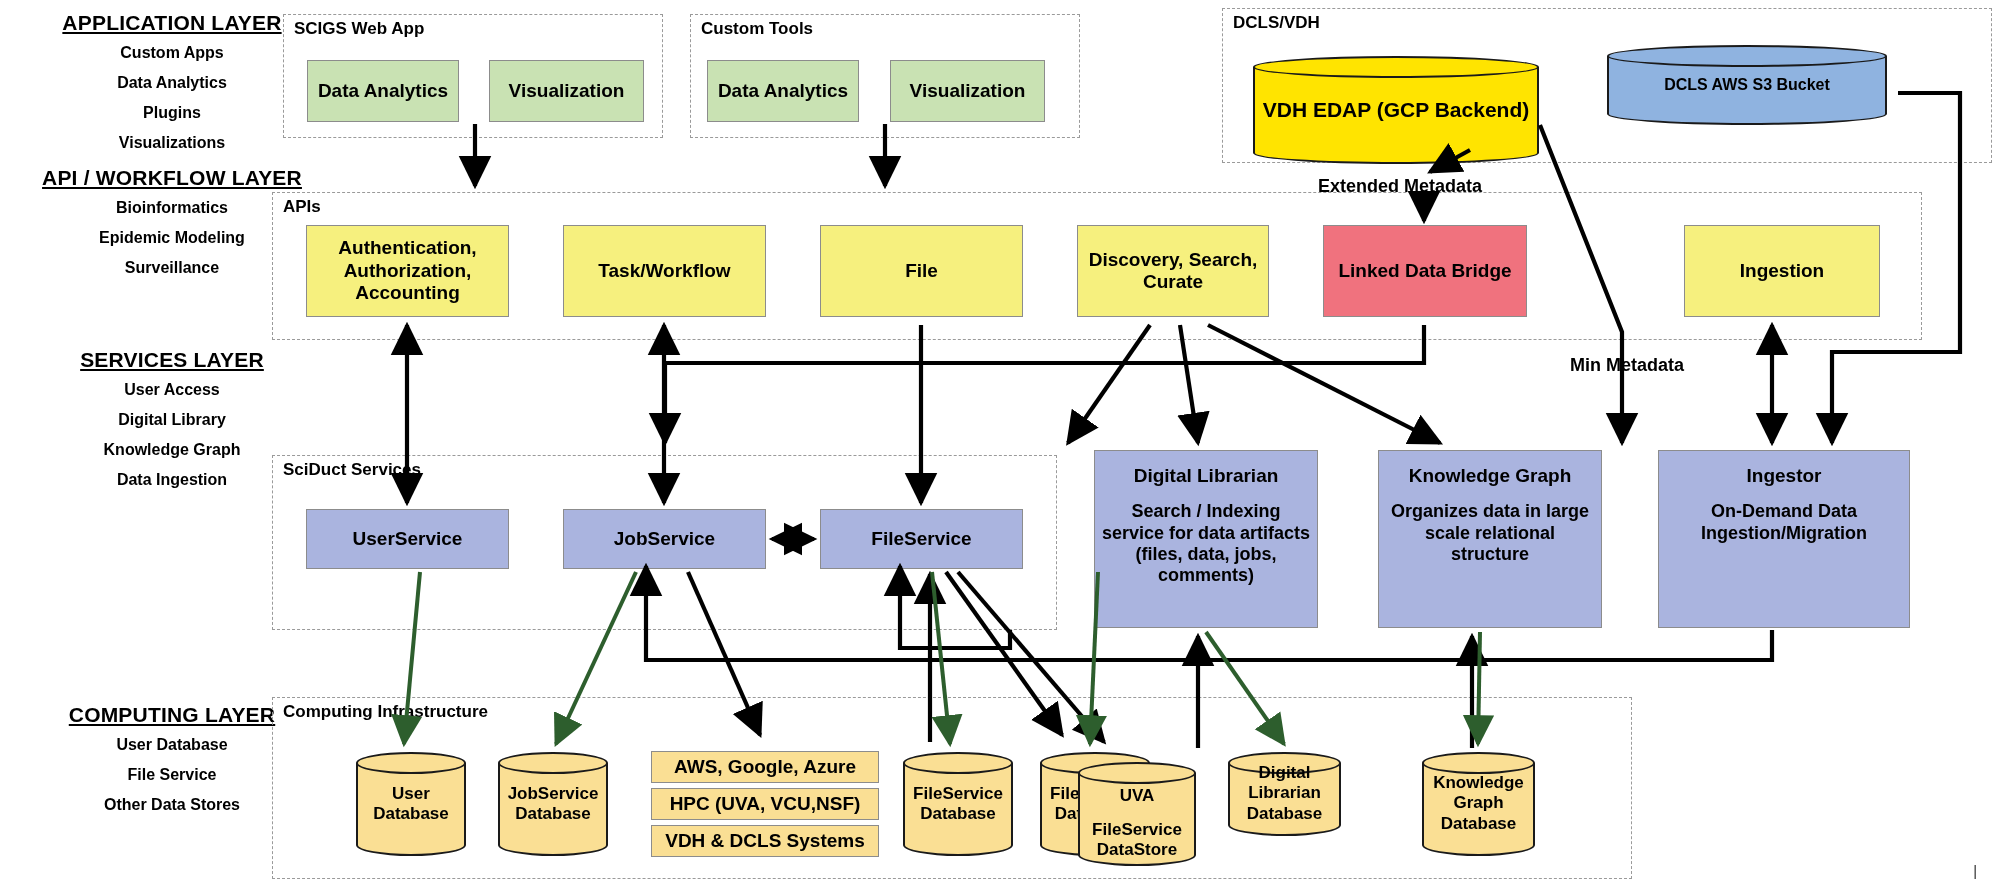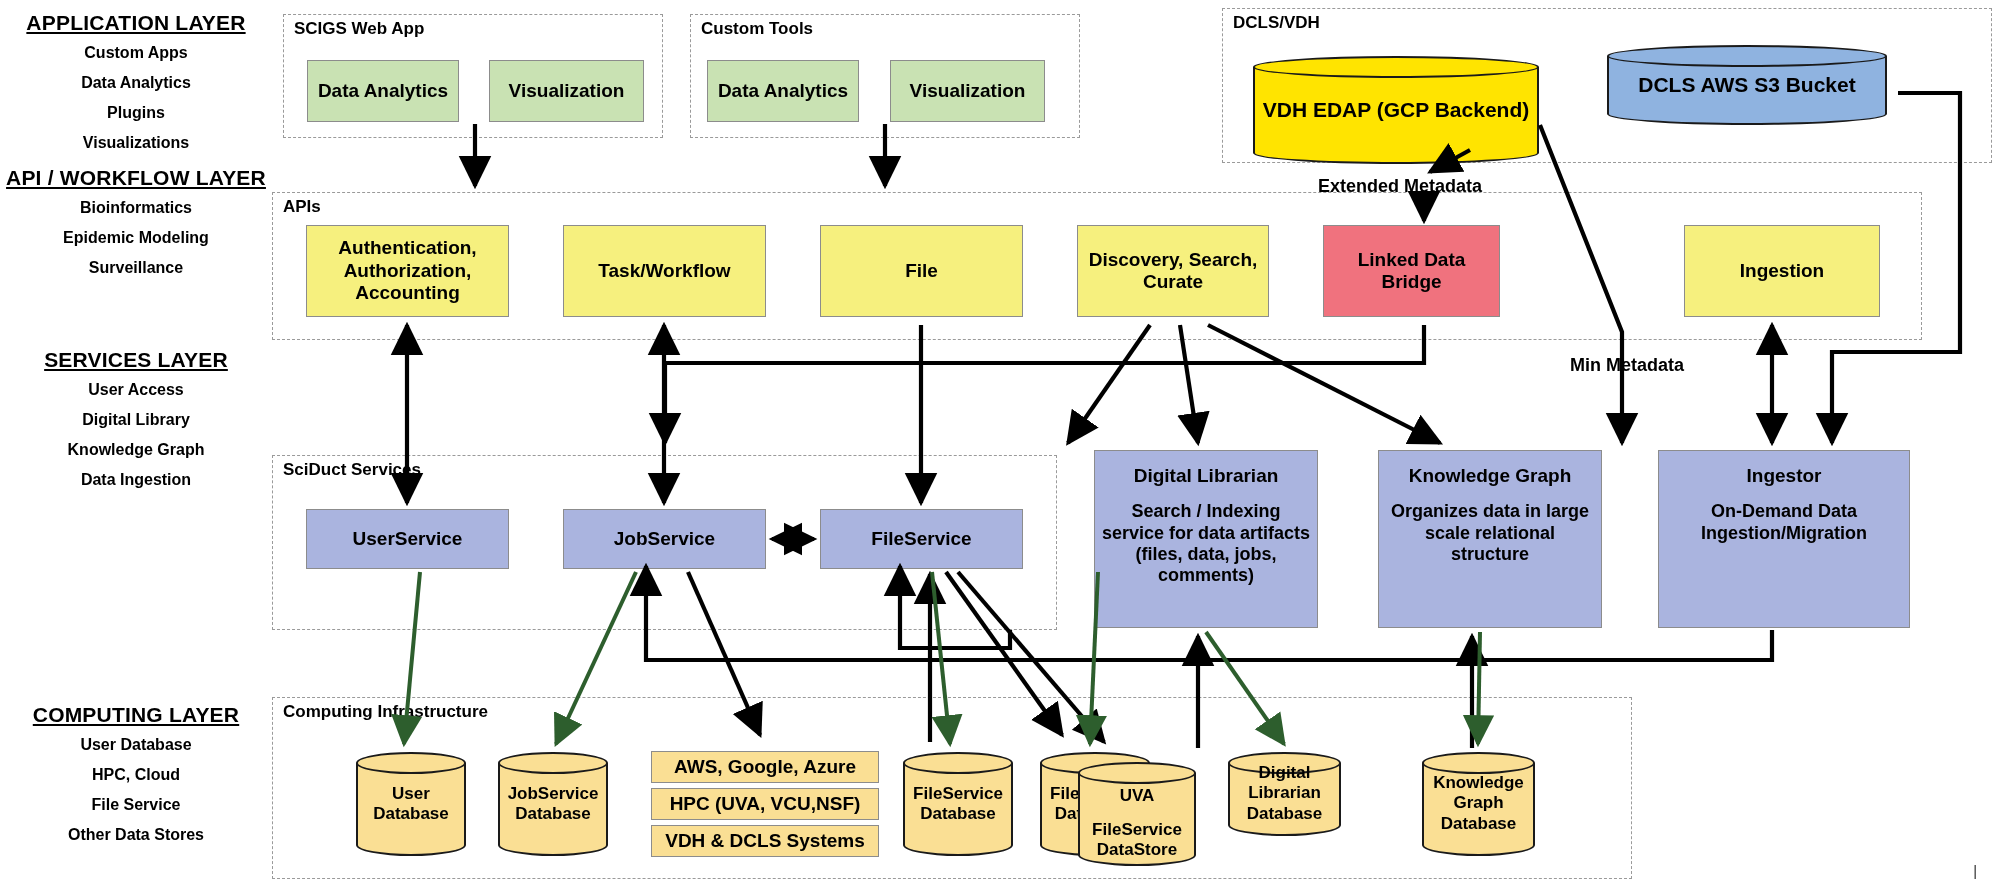--- a/index.html
+++ b/index.html
@@ -1,21 +1,21 @@
 <!DOCTYPE html>
 <html><head>
 <meta charset="utf-8">
 <style>
   html,body{margin:0;padding:0;background:#ffffff;}
   body{width:2000px;height:885px;position:relative;overflow:hidden;
        font-family:"Liberation Sans",sans-serif;color:#000;}
   #stage{position:absolute;left:0;top:0;width:2000px;height:885px;}
 
   
-  .layer-col{position:absolute;width:272px;text-align:center;}
+  .layer-col{position:absolute;width:272px;text-align:center;margin-left:36px;}
   .layer-title{font-weight:bold;font-size:21px;text-decoration:underline;
                letter-spacing:.2px;line-height:30px;}
   .layer-sub{font-weight:bold;font-size:16px;line-height:30px;}
 
   
   .group{position:absolute;border:1.6px dashed #9a9a9a;box-sizing:border-box;}
   .group-label{position:absolute;font-weight:bold;font-size:17px;left:8px;top:4px;
                background:#fff;padding:0 2px;white-space:nowrap;}
 
   
@@ -35,21 +35,21 @@
              background:#fadf94;border-left:2px solid #1a1a1a;border-right:2px solid #1a1a1a;}
   .cyl .top{position:absolute;left:0;top:0;right:0;height:22px;border-radius:50%;
             background:#fadf94;border:2px solid #1a1a1a;box-sizing:border-box;}
   .cyl .bot{position:absolute;left:0;bottom:0;right:0;height:22px;border-radius:50%;
             background:#fadf94;border:2px solid #1a1a1a;box-sizing:border-box;}
   .cyl .lbl{position:absolute;left:0;right:0;top:50%;transform:translateY(-50%);
             text-align:center;font-weight:bold;font-size:17px;line-height:1.2;z-index:4;}
   .cyl.big .top,.cyl.big .bot,.cyl.big .body{background:#ffe400;}
   .cyl.big .lbl{font-size:21px;}
   .cyl.s3 .top,.cyl.s3 .bot,.cyl.s3 .body{background:#8fb3e0;}
-  .cyl.s3 .lbl{font-size:21px;}
+  .cyl.s3 .lbl{font-size:16px;}
 
   
   .bar{position:absolute;background:#fadf94;border:1.4px solid #8c8c8c;box-sizing:border-box;
        display:flex;align-items:center;justify-content:center;font-weight:bold;font-size:19px;}
 
   
   .flabel{position:absolute;font-weight:bold;font-size:18px;white-space:nowrap;}
 
   svg.wires{position:absolute;left:0;top:0;width:2000px;height:885px;overflow:visible;
             pointer-events:none;}
@@ -79,21 +79,20 @@
     <div class="layer-title">SERVICES LAYER</div>
     <div class="layer-sub">User Access</div>
     <div class="layer-sub">Digital Library</div>
     <div class="layer-sub">Knowledge Graph</div>
     <div class="layer-sub">Data Ingestion</div>
   </div>
 
   <div class="layer-col" style="left:0px;top:700px;">
     <div class="layer-title">COMPUTING LAYER</div>
     <div class="layer-sub">User Database</div>
-    <div class="layer-sub">HPC, Cloud</div>
     <div class="layer-sub">File Service</div>
     <div class="layer-sub">Other Data Stores</div>
   </div>
 
   <div class="group" style="left:283px;top:14px;width:380px;height:124px;">
     <div class="group-label">SCIGS Web App</div>
   </div>
   <div class="node green" style="left:307px;top:60px;width:152px;height:62px;">
     <div class="ttl">Data Analytics</div>
   </div>
@@ -138,21 +137,21 @@
   </div>
   <div class="node yellow" style="left:563px;top:225px;width:203px;height:92px;">
     <div class="ttl">Task/Workflow</div>
   </div>
   <div class="node yellow" style="left:820px;top:225px;width:203px;height:92px;">
     <div class="ttl">File</div>
   </div>
   <div class="node yellow" style="left:1077px;top:225px;width:192px;height:92px;">
     <div class="ttl">Discovery, Search, Curate</div>
   </div>
-  <div class="node red" style="left:1323px;top:225px;width:177px;height:92px;">
+  <div class="node red" style="left:1323px;top:225px;width:204px;height:92px;">
     <div class="ttl">Linked Data Bridge</div>
   </div>
   <div class="node yellow" style="left:1684px;top:225px;width:196px;height:92px;">
     <div class="ttl">Ingestion</div>
   </div>
 
   <div class="group" style="left:272px;top:455px;width:785px;height:175px;">
     <div class="group-label">SciDuct Services</div>
   </div>
 

